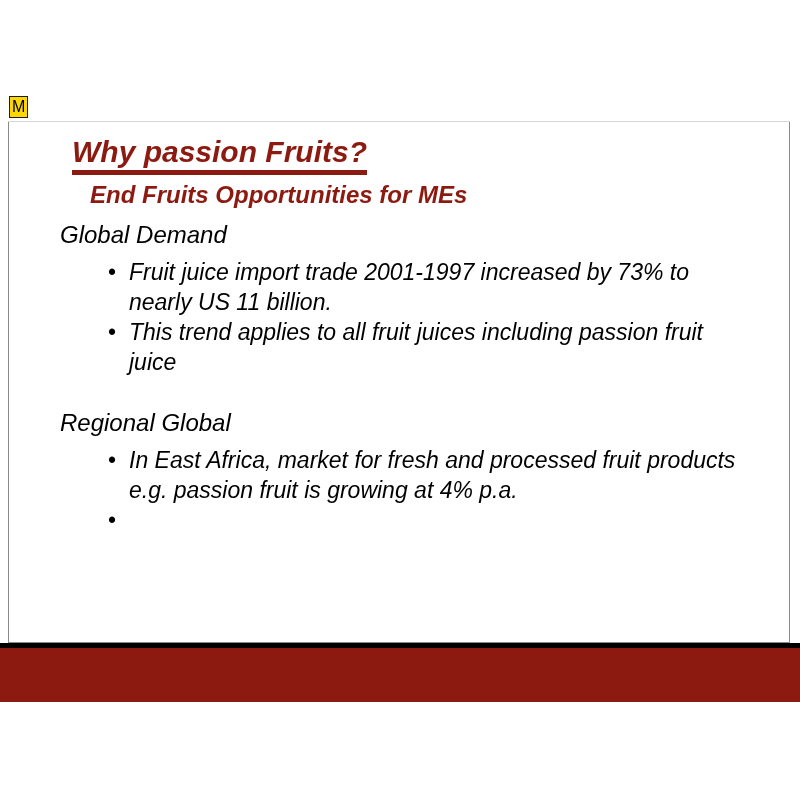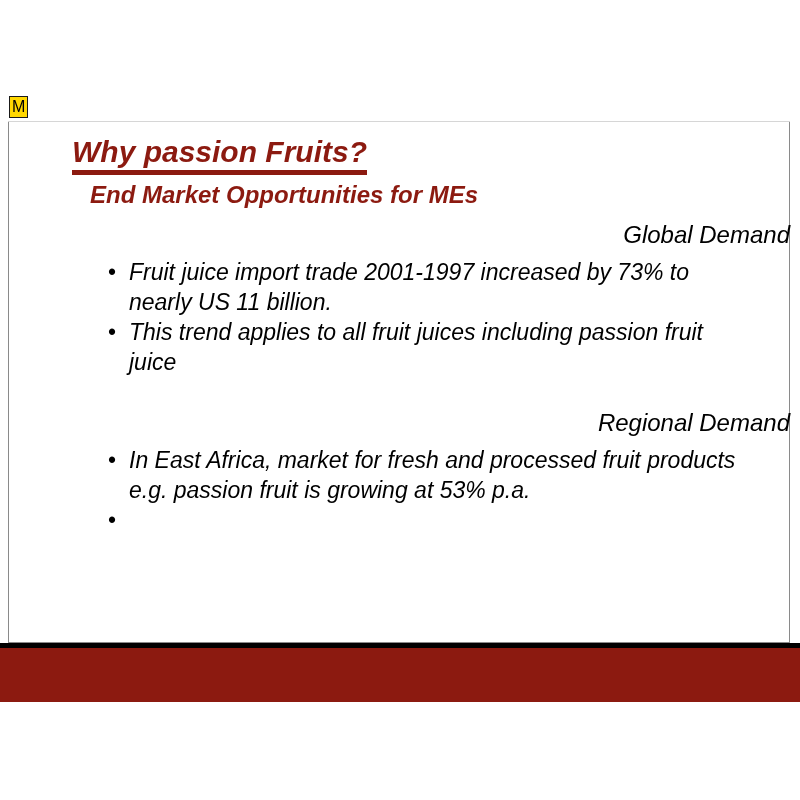--- a/index.html
+++ b/index.html
@@ -109,21 +109,20 @@
   }
 
   .group-heading {
     color: #000000;
     font-family: "Liberation Sans", sans-serif;
     font-size: 24px;
     font-style: italic;
     font-weight: 400;
     margin-left: 52px;
     line-height: 32px;
-    text-align: right;
   }
 
   .bullet-list {
     list-style: none;
     margin: 0;
     padding: 0;
   }
 
   .bullet-item {
     position: relative;
@@ -183,45 +182,45 @@
   <div class="slide-frame"></div>
 
   <div class="top-strip"></div>
 
   <div class="m-badge">M</div>
 
   <div class="content">
 
     <div class="slide-title">Why passion Fruits?</div>
 
-    <div class="slide-subtitle">End Market Opportunities for MEs</div>
+    <div class="slide-subtitle">End Fruits Opportunities for MEs</div>
 
     <div class="body-block">
 
       <div class="group-heading">Global Demand</div>
       <div class="group-lead-gap"></div>
       <ul class="bullet-list">
         <li class="bullet-item">
           <span class="bullet-dot">•</span>
           <span>Fruit juice import trade 2001-1997 increased by 73% to nearly US 11 billion.</span>
         </li>
         <li class="bullet-item">
           <span class="bullet-dot">•</span>
           <span>This trend applies to all fruit juices including passion fruit juice</span>
         </li>
       </ul>
 
       <div class="group-gap"></div>
 
-      <div class="group-heading">Regional Demand</div>
+      <div class="group-heading">Regional Global</div>
       <div class="group-lead-gap"></div>
       <ul class="bullet-list">
         <li class="bullet-item">
           <span class="bullet-dot">•</span>
-          <span>In East Africa, market for fresh and processed fruit products e.g. passion fruit is growing at 53% p.a.</span>
+          <span>In East Africa, market for fresh and processed fruit products e.g. passion fruit is growing at 4% p.a.</span>
         </li>
         <li class="bullet-item">
           <span class="bullet-dot">•</span>
         </li>
       </ul>
 
     </div>
   </div>
 
   <div class="black-rule"></div>

